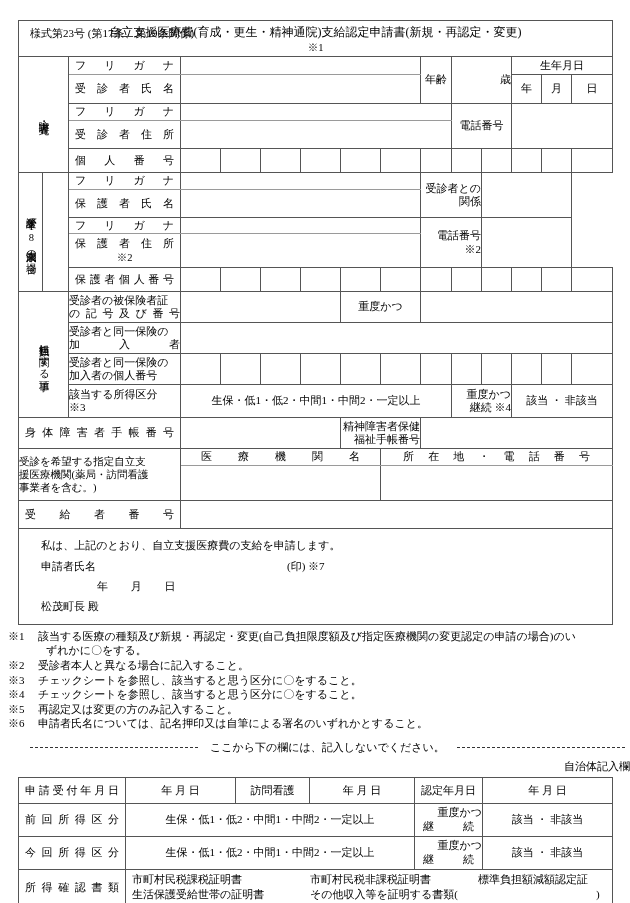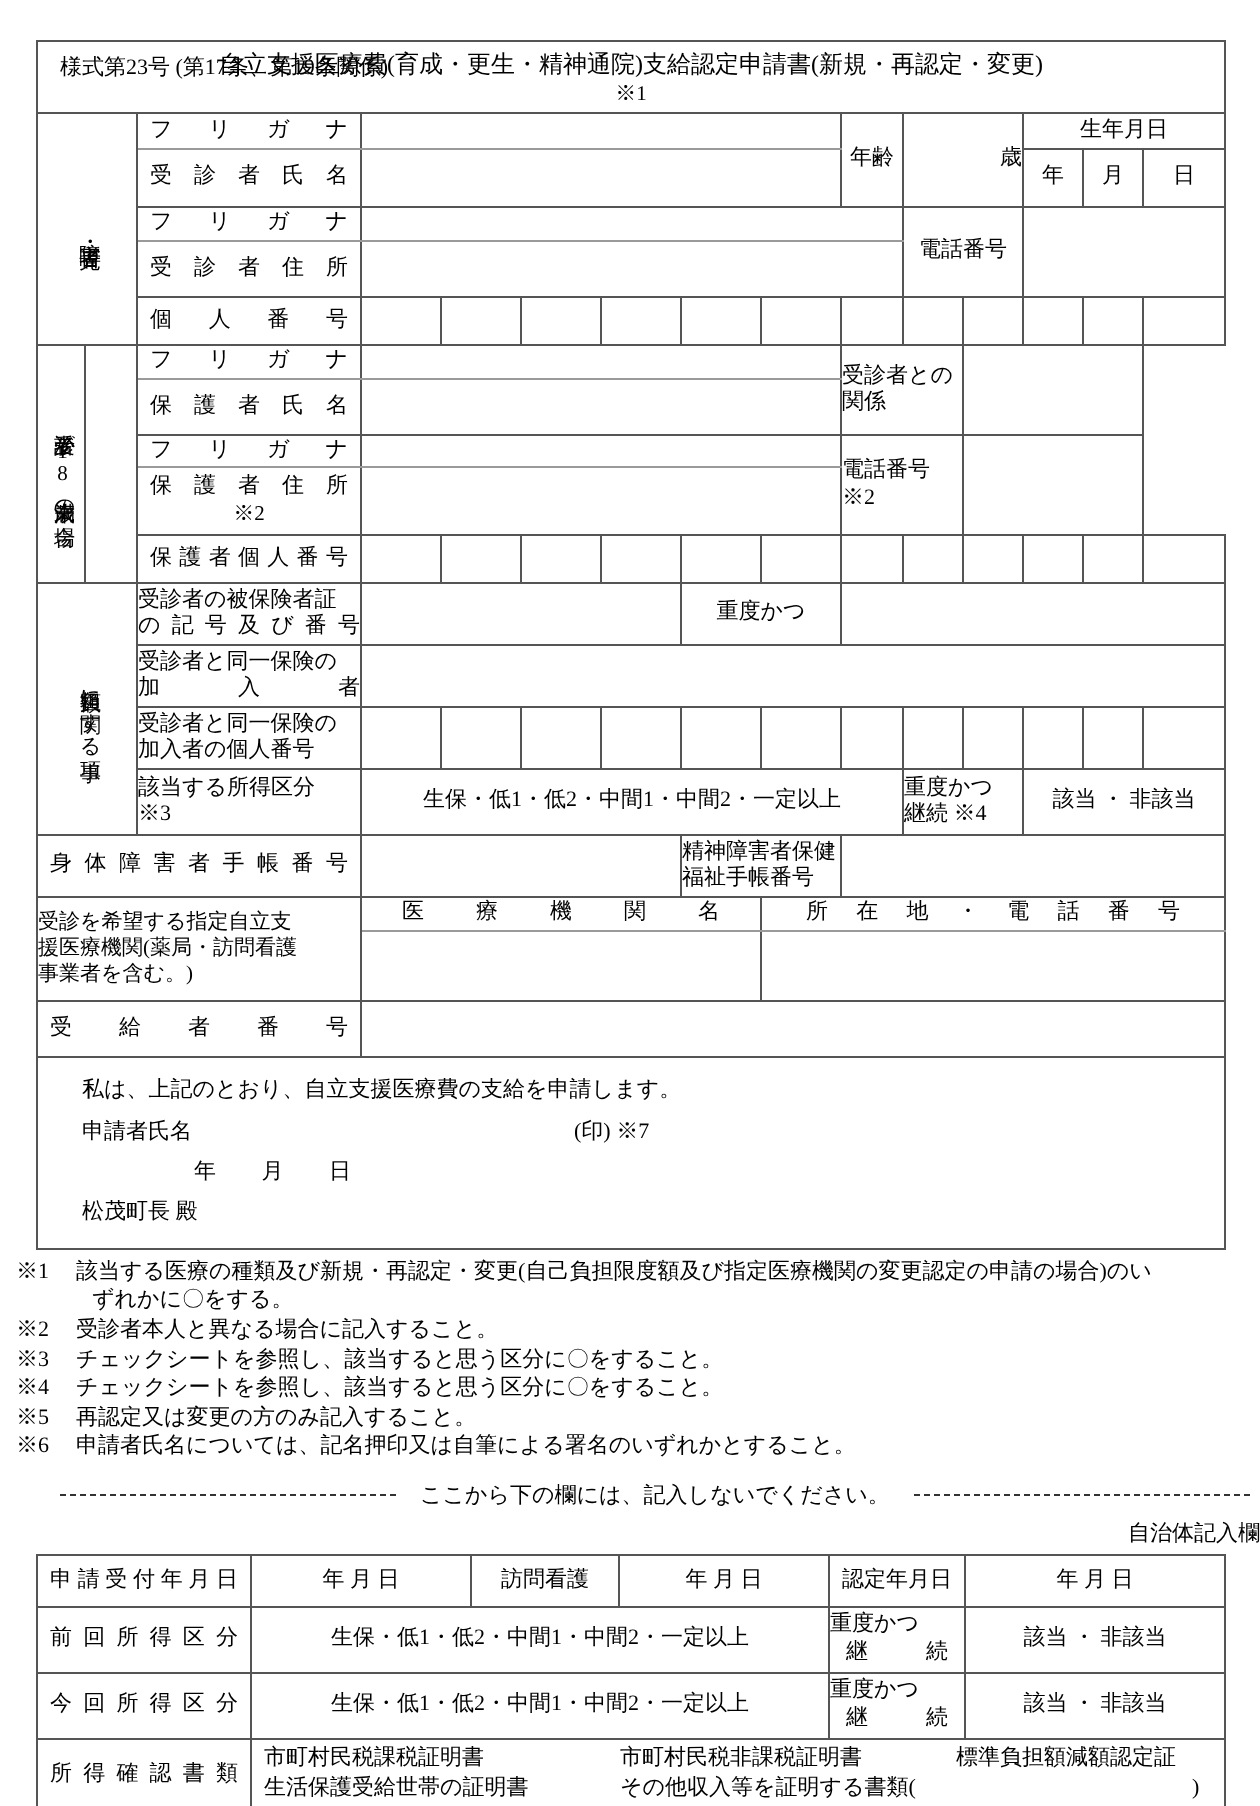--- a/index.html
+++ b/index.html
@@ -145,21 +145,21 @@
     text-align: right;
   }
 
   
   table.muni { margin-top: 0; }
   table.muni td { height: 25px; }
 
   .mini2 {
     font-size: 10.5px;
     line-height: 1.18;
-    text-align: left;
+    text-align: right;
   }
   .docs-cell {
     font-size: 10.5px;
     line-height: 1.35;
     padding: 2px 0 2px 4px;
     position: relative;
   }
   .docs-cell .c1 { position: absolute; left: 6px; }
   .docs-cell .c2 { position: absolute; left: 184px; }
   .docs-cell .c3 { position: absolute; left: 352px; }

